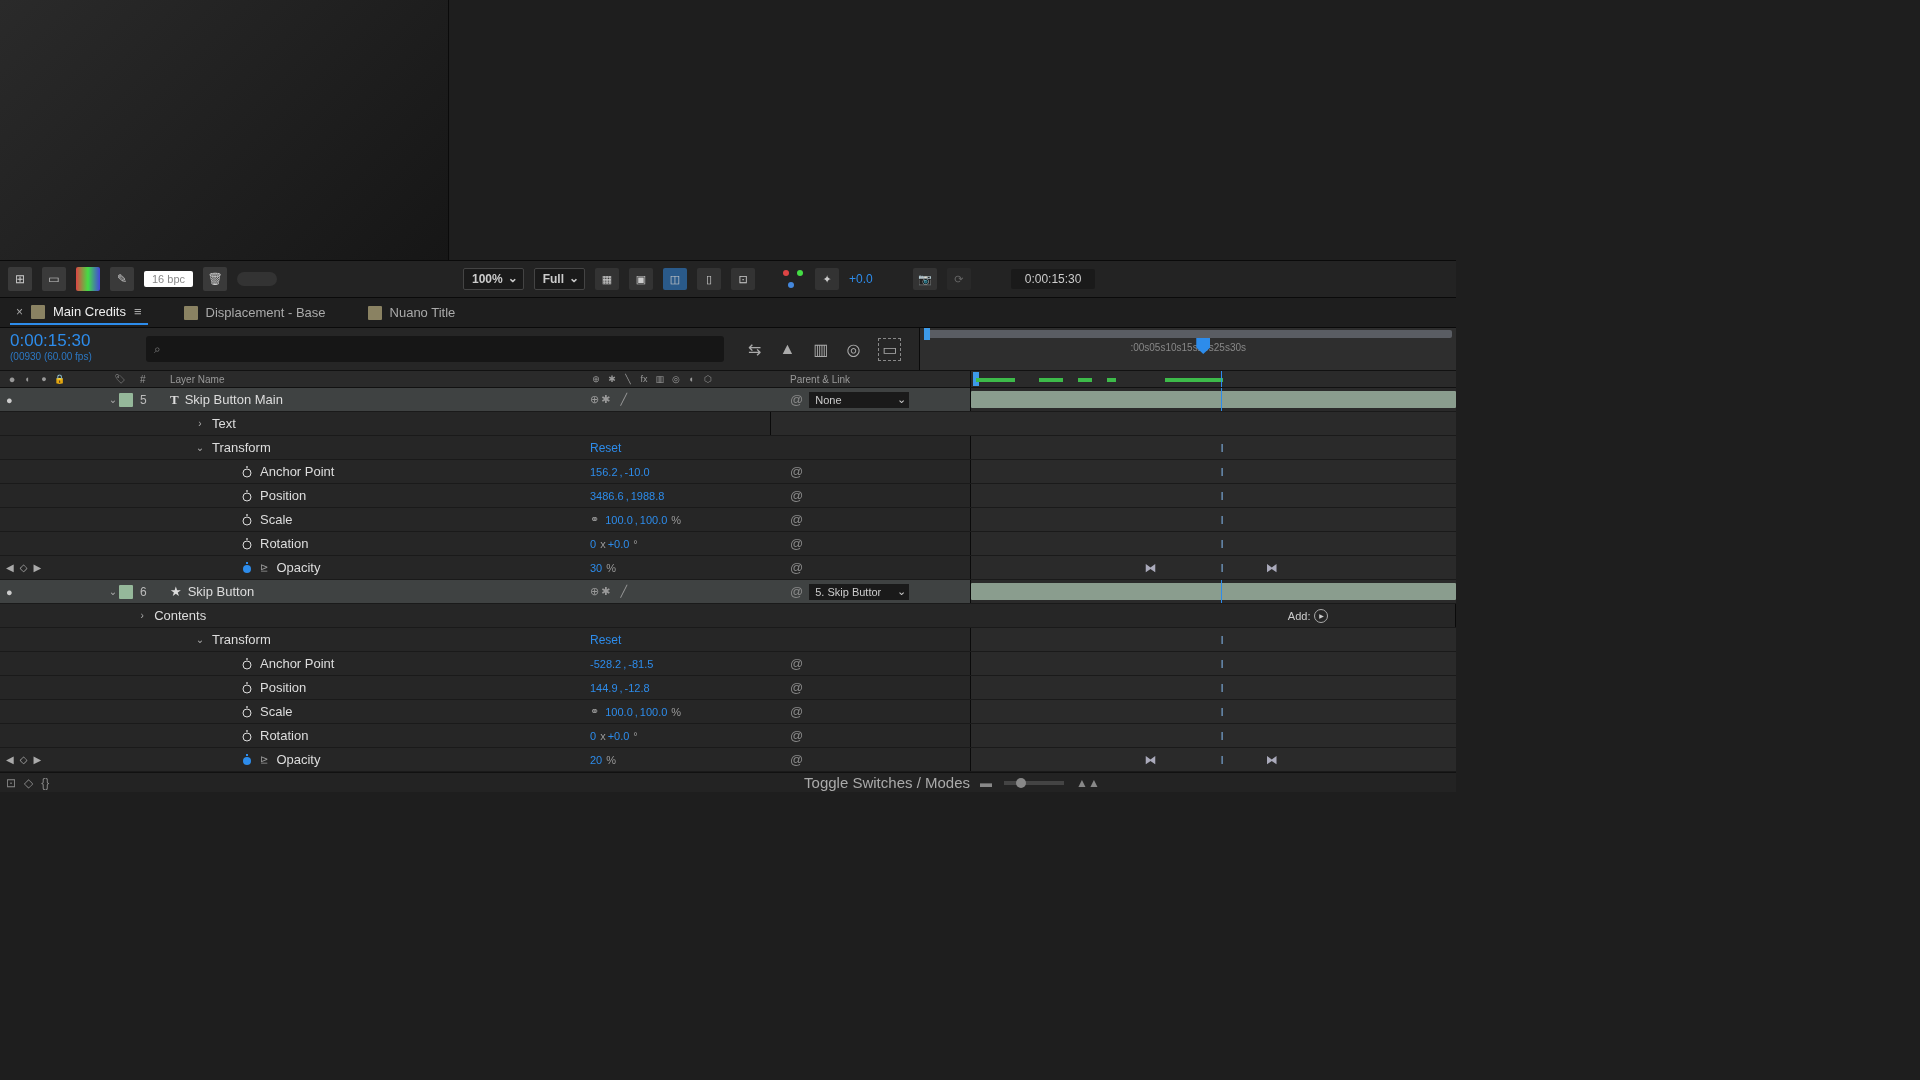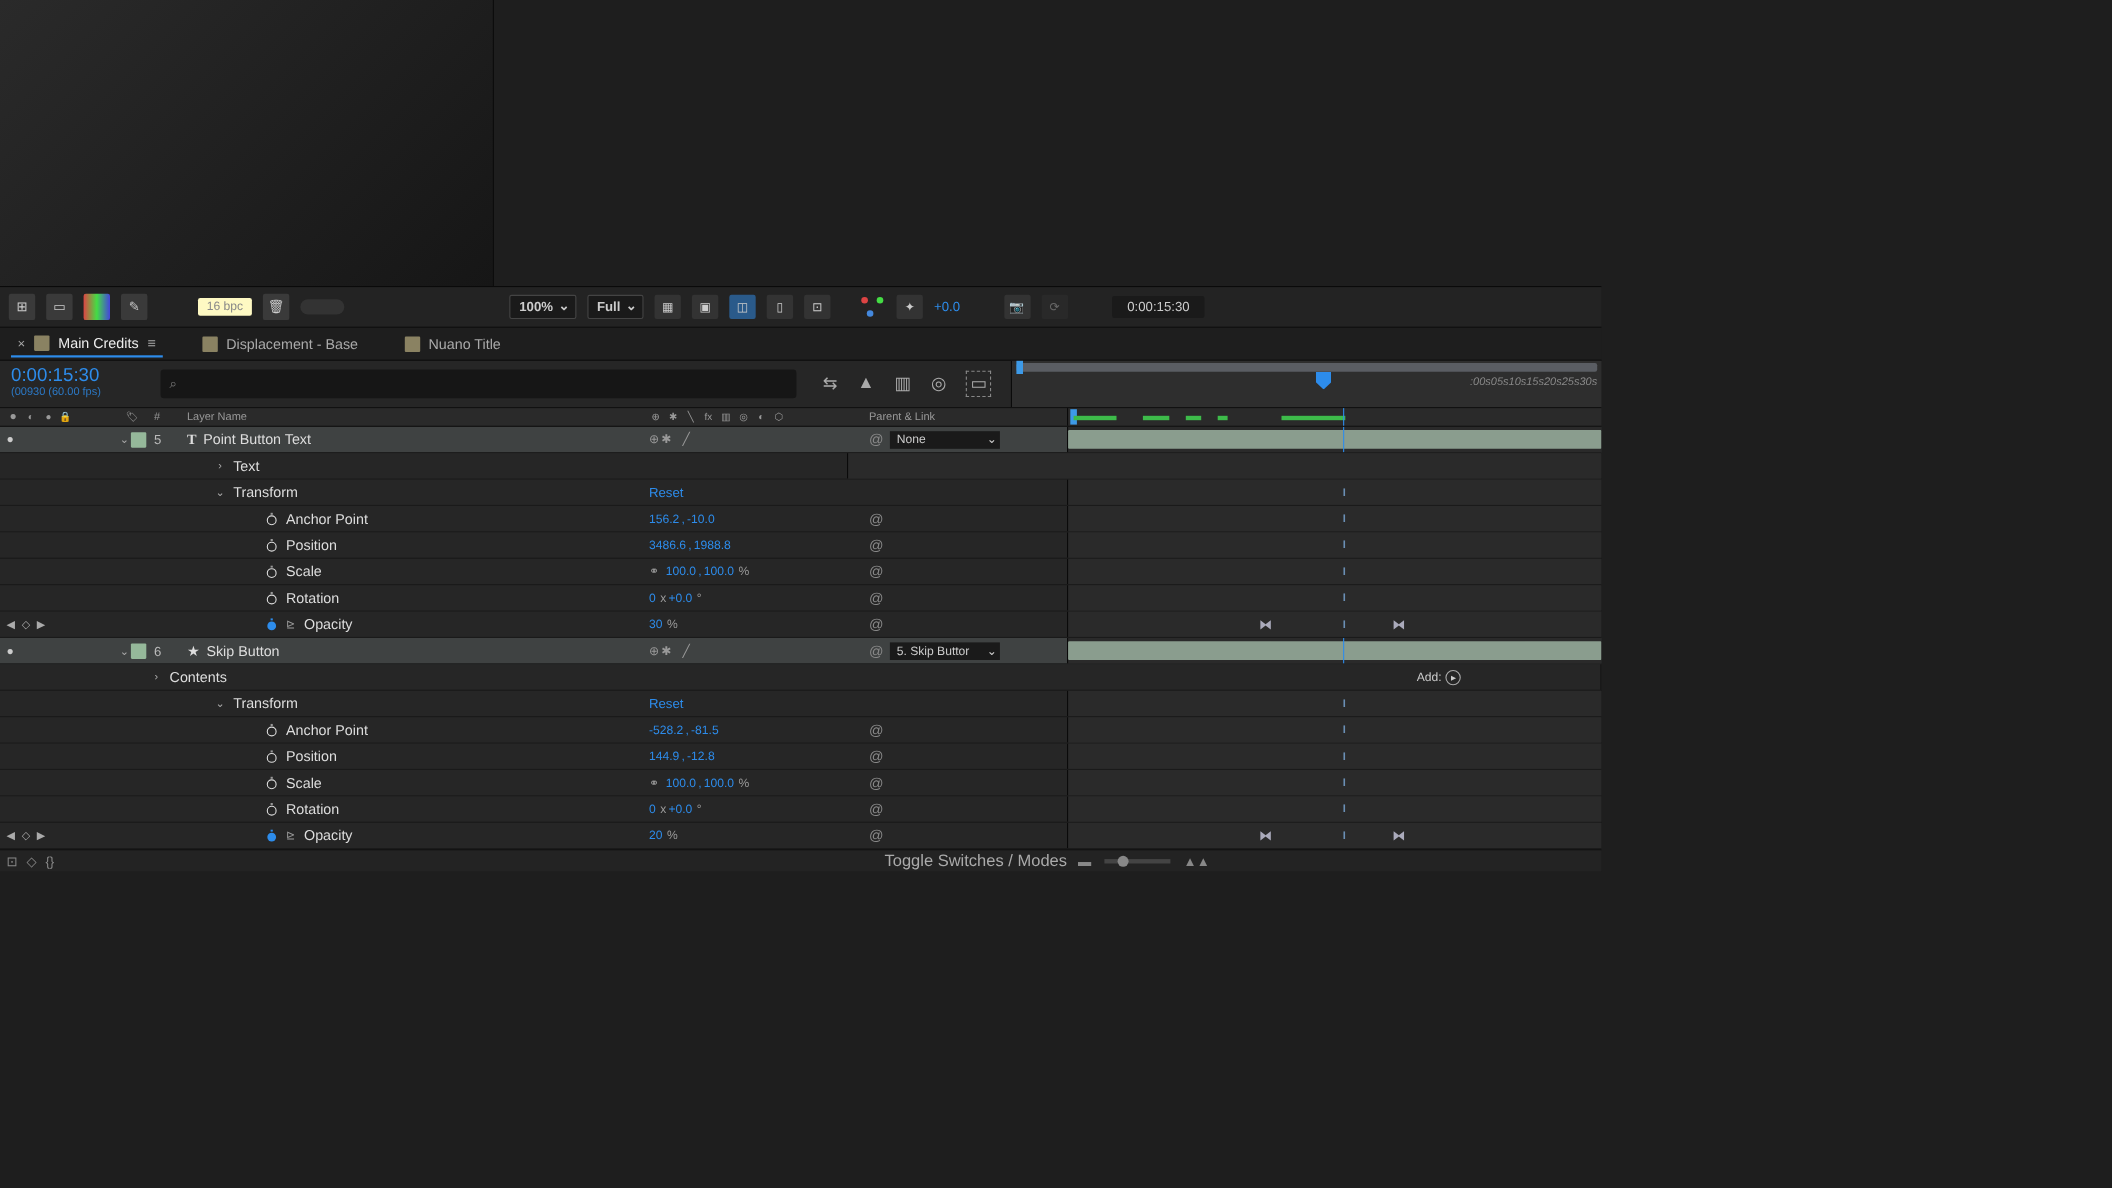--- a/index.html
+++ b/index.html
@@ -6,21 +6,21 @@
 body { background: #1e1e1e; color: #ccc; font-size: 12px; overflow: hidden; width: 1456px; height: 816px; }
 .viewer-row { display: flex; height: 260px; }
 .project-area { width: 449px; background: linear-gradient(135deg, #2a2a2a, #161616); border-right: 1px solid #0a0a0a; }
 .viewer { flex: 1; background: #0a0c0d; display: flex; align-items: center; justify-content: center; }
 .skip-prompt { display: flex; align-items: center; gap: 28px; color: #6a6e71; font-size: 44px; font-weight: 300; opacity: 0.9; }
 .key-box { border: 3px solid #5e6366; border-radius: 14px; width: 90px; height: 90px; display: flex; align-items: center; justify-content: center; font-size: 42px; font-weight: 500; }
 .toolbar-row { display: flex; align-items: center; height: 38px; background: #232323; border-top: 1px solid #0a0a0a; border-bottom: 1px solid #0a0a0a; }
 .toolbar-left { width: 449px; display: flex; align-items: center; gap: 10px; padding-left: 8px; }
 .toolbar-right { flex: 1; display: flex; align-items: center; gap: 10px; padding-left: 14px; }
 .tb-icon { width: 24px; height: 24px; background: #3a3a3a; border-radius: 2px; display: inline-flex; align-items: center; justify-content: center; font-size: 12px; cursor: pointer; }
-.bpc-label { font-size: 11px; color: #888; padding: 2px 8px; background: #fef9c3; border-radius: 2px; margin-left: 36px; }
+.bpc-label { font-size: 11px; color: #888; padding: 2px 8px; background: #ffffff; border-radius: 2px; }
 .dropdown { background: #1a1a1a; border: 1px solid #444; color: #ccc; padding: 3px 20px 3px 8px; border-radius: 2px; font-size: 12px; position: relative; cursor: pointer; font-weight: bold; }
 .dropdown::after { content: "⌄"; position: absolute; right: 5px; top: 2px; }
 .vt-btn { width: 24px; height: 22px; background: #333; border-radius: 2px; cursor: pointer; display: inline-flex; align-items: center; justify-content: center; font-size: 11px; }
 .vt-btn.active { background: #2a5a8a; }
 .exposure { color: #2d8ceb; font-size: 12px; }
 .time-display { background: #1a1a1a; padding: 3px 14px; font-size: 12px; border-radius: 2px; }
 .tabs-row { display: flex; align-items: center; height: 30px; background: #1e1e1e; border-bottom: 1px solid #0a0a0a; padding-left: 10px; gap: 30px; }
 .tab { display: flex; align-items: center; gap: 8px; padding: 4px 6px; cursor: pointer; color: #aaa; font-size: 13px; }
 .tab.active { border-bottom: 2px solid #2d8ceb; color: #eee; }
 .tab .close-x { color: #aaa; font-size: 12px; }
@@ -30,21 +30,21 @@
 .th-left { width: 140px; padding: 3px 10px; }
 .timecode { color: #2d8ceb; font-size: 17px; font-weight: 400; }
 .subtime { color: #2d8ceb; font-size: 10px; opacity: 0.8; }
 .th-search { flex: 0 0 590px; display: flex; align-items: center; padding: 0 6px; }
 .search-box { background: #161616; width: 100%; height: 26px; border-radius: 3px; display: flex; align-items: center; padding: 0 8px; color: #777; }
 .th-icons { display: flex; align-items: center; gap: 18px; padding: 0 18px; }
 .th-icons span { font-size: 16px; color: #aaa; cursor: pointer; }
 .ruler-area { flex: 1; background: #2e2e2e; position: relative; border-left: 1px solid #0a0a0a; }
 .work-bar { position: absolute; top: 2px; left: 4px; right: 4px; height: 8px; background: #5a5d63; border-radius: 2px; }
 .work-start { position: absolute; left: 4px; top: 0; width: 6px; height: 12px; background: #3d9ae8; }
-.ruler-ticks { position: absolute; top: 14px; left: 0; right: 0; display: flex; justify-content: flex-end; padding: 0 4px; font-size: 10px; color: #888; font-style: italic; }
+.ruler-ticks { position: absolute; top: 14px; left: 0; right: 0; display: flex; justify-content: center; padding: 0 4px; font-size: 10px; color: #888; }
 .playhead { position: absolute; top: 10px; width: 14px; height: 16px; background: #2d8ceb; clip-path: polygon(0 0, 100% 0, 100% 60%, 50% 100%, 0 60%); }
 .columns-row { display: flex; height: 18px; background: #2a2a2a; border-top: 1px solid #111; border-bottom: 1px solid #111; font-size: 10px; color: #999; }
 .col-switches { width: 100px; display: flex; align-items: center; gap: 4px; padding-left: 6px; }
 .col-tag { width: 40px; display: flex; align-items: center; justify-content: center; }
 .col-num { width: 30px; display: flex; align-items: center; }
 .col-name { width: 420px; display: flex; align-items: center; }
 .col-switches2 { width: 200px; display: flex; align-items: center; gap: 4px; }
 .col-parent { width: 180px; display: flex; align-items: center; }
 .col-track { flex: 1; border-left: 1px solid #0a0a0a; }
 .sw-ic { width: 12px; height: 12px; display: inline-flex; align-items: center; justify-content: center; font-size: 9px; }
@@ -227,21 +227,21 @@
   <div class="l-vis">
         <span class="eye">●</span>
       </div>
   <div class="l-tag">
         <span class="twirl">⌄</span>
         <span class="swatch"></span>
       </div>
   <div class="l-num">5</div>
   <div class="l-name">
         <span class="type-icon">T</span>
-        <span>Point Button Text</span>
+        <span>Skip Button Main</span>
       </div>
   <div class="l-switches">
         <span>⊕</span>
         <span>✱</span>
         <span style="margin-left:8px;">╱</span>
       </div>
   <div class="l-parent">
         <span class="spiral">@</span>
         <span class="parent-dd">None</span>
       </div>

